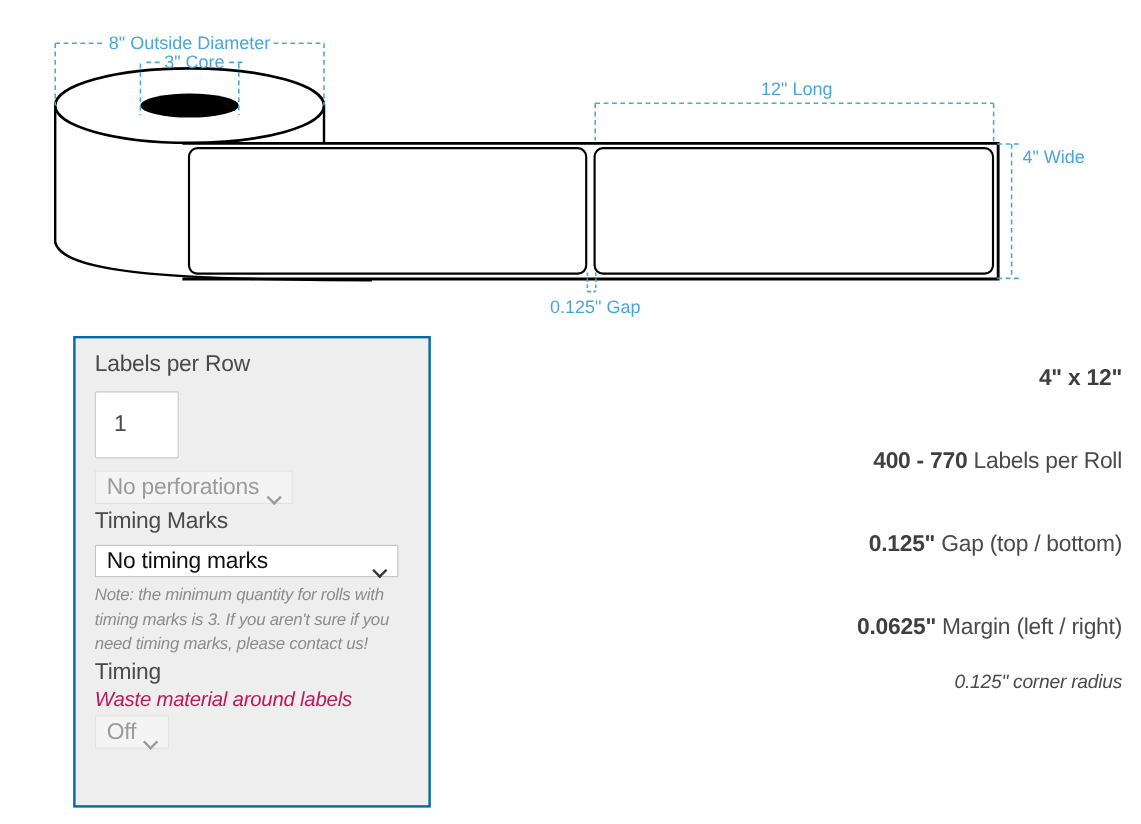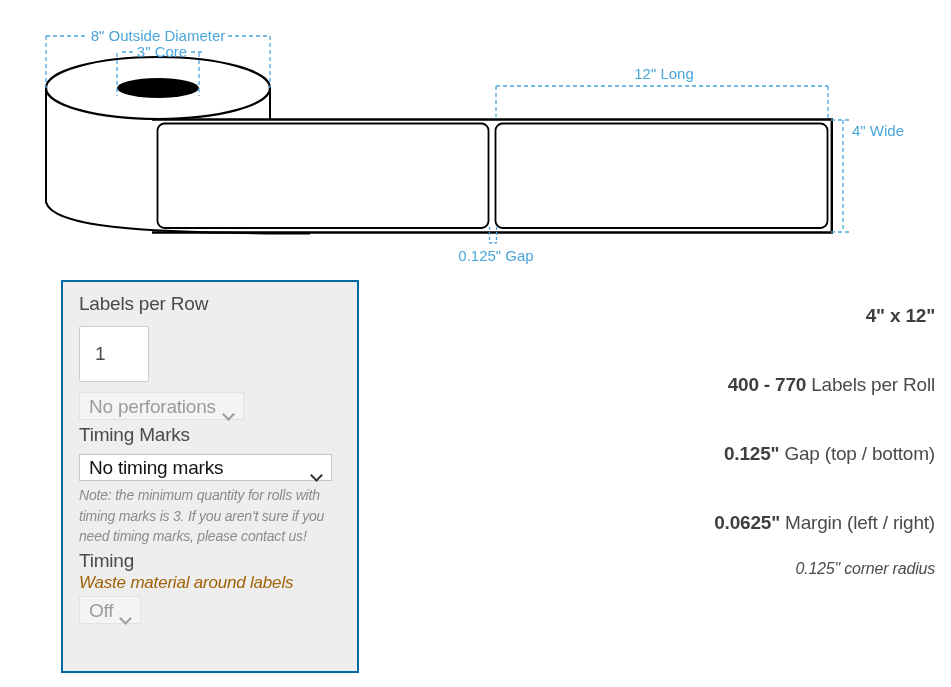--- a/index.html
+++ b/index.html
@@ -67,21 +67,21 @@
     transform:rotate(45deg);
     margin:-4px 1px 0 8px;
   }
   .chev.dark{border-color:#333333;}
   .note{
     font-style:italic;font-size:14px;line-height:20.5px;
     color:#8c8c8c;margin:0 0 2px 0;
   }
   .waste{
     font-style:italic;font-size:17px;line-height:21px;
-    color:#a16207;margin:0;
+    color:#be185d;margin:0;
   }
   
   .specs{
     position:absolute;right:16px;top:281px;
     text-align:right;
     font-size:19px;line-height:23px;color:#4b4b4b;
   }
   .spec-line{white-space:pre;}
   .spec-line b{font-weight:700;color:#3f3f3f;}
   .spec-line.corner{font-size:16px;font-style:italic;line-height:22px;padding-top:1px;}

